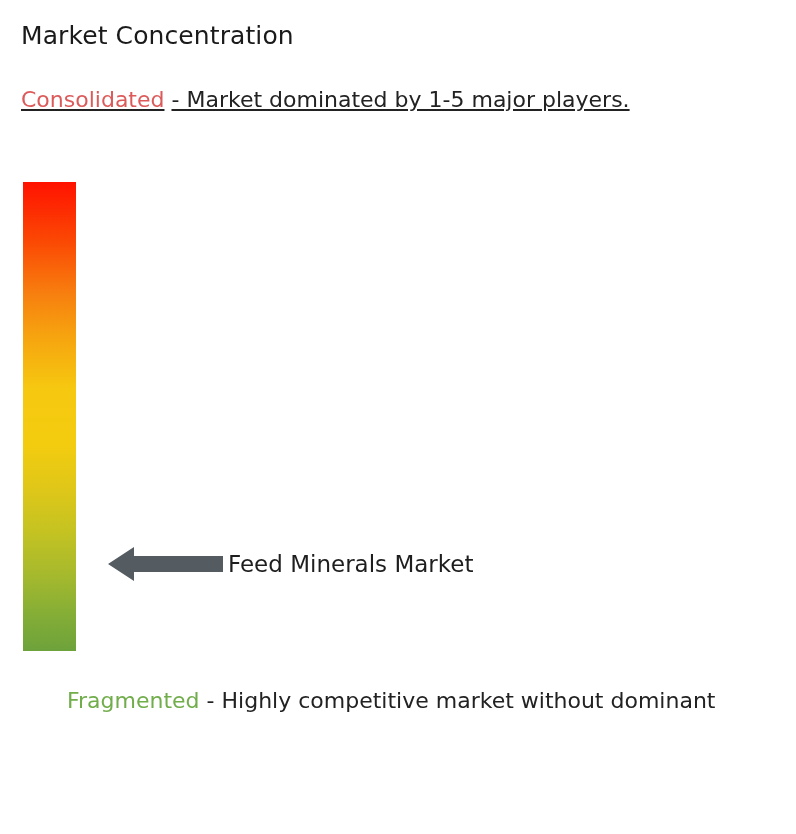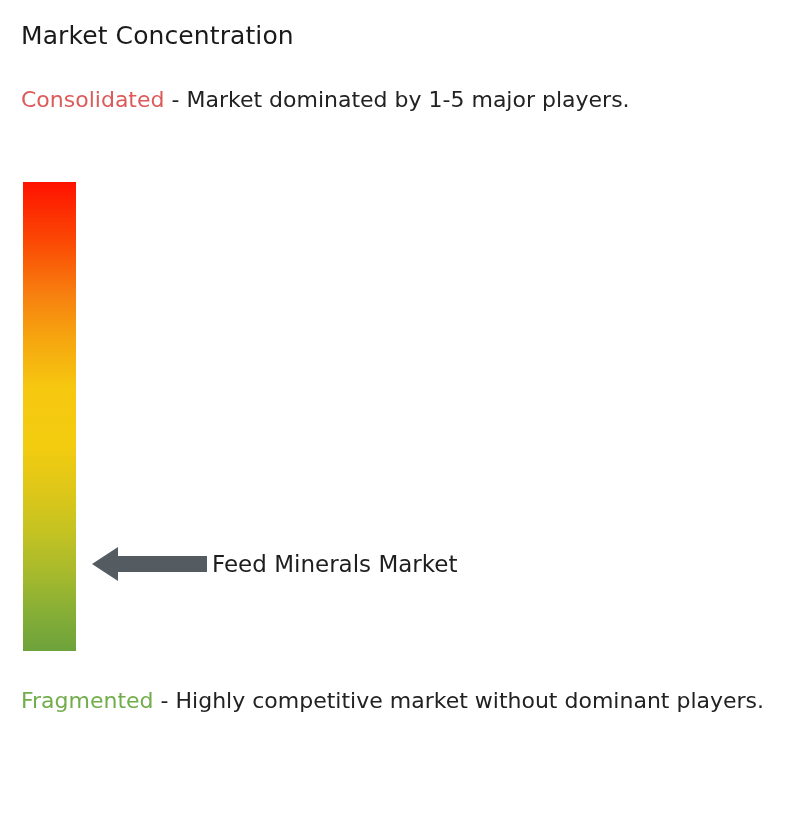--- a/index.html
+++ b/index.html
@@ -34,20 +34,21 @@
 
   
   .legend-top {
     position: absolute;
     left: 21px;
     top: 84px;
     width: 762px;
     font-size: 22px;
     line-height: 32px;
     color: #222222;
+    text-decoration: underline;
   }
   .legend-top .kw {
     color: #dd5a5a;
   }
   .legend-gap {
     display: inline-block;
     width: 7px;
   }
 
   
@@ -73,21 +74,21 @@
       #c6c321 74%,
       #a5b92d 84%,
       #85ae36 92%,
       #6da23b 100%
     );
   }
 
   
   .marker {
     position: absolute;
-    left: 92px;
+    left: 108px;
     top: 543px;
     width: 460px;
     height: 42px;
   }
   .marker-arrow {
     position: absolute;
     left: 0;
     top: 0;
     width: 115px;
     height: 42px;
@@ -107,20 +108,21 @@
     position: absolute;
     left: 21px;
     top: 685px;
     width: 768px;
     font-size: 22px;
     line-height: 32px;
     color: #222222;
   }
   .legend-bottom .kw {
     color: #71ad4b;
+    margin-left: 46px;
   }
 
   
   .source {
     position: absolute;
     left: 21px;
     top: 782px;
     font-size: 20px;
     line-height: 28px;
     color: #808080;

